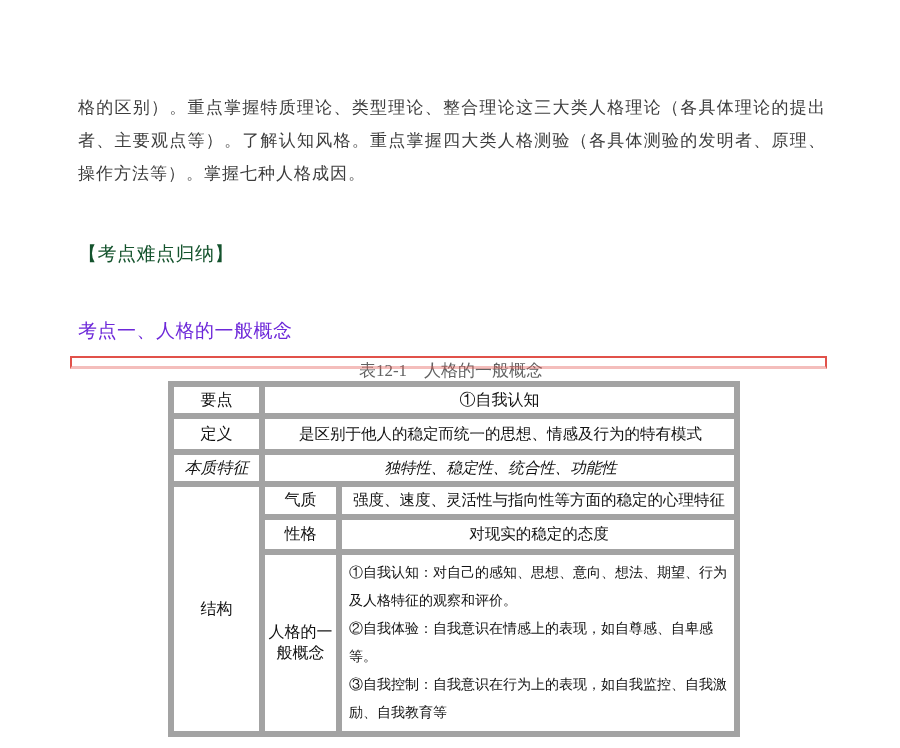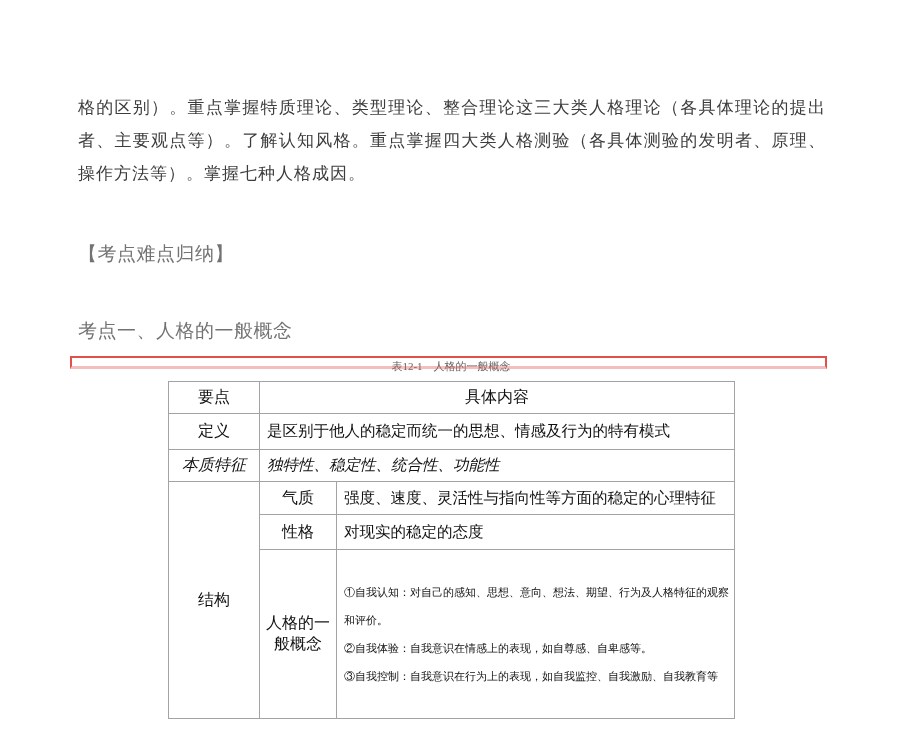--- a/index.html
+++ b/index.html
@@ -30,40 +30,40 @@
     text-align: justify;
   }
   .section-heading {
     position: absolute;
     left: 78px;
     top: 241px;
     margin: 0;
     font-size: 19px;
     font-weight: normal;
     letter-spacing: 0.5px;
-    color: #737373;
+    color: #14532d;
   }
   .topic-heading {
     position: absolute;
     left: 78px;
     top: 318px;
     margin: 0;
     font-size: 19px;
     font-weight: normal;
     letter-spacing: 0.5px;
-    color: #737373;
+    color: #6d28d9;
   }
   .table-caption {
     position: absolute;
     left: 168px;
     top: 359px;
     width: 566px;
     text-align: center;
     font-family: "Liberation Serif", serif;
-    font-size: 11px;
+    font-size: 17px;
     color: #636363;
     z-index: 1;
   }
   .red-annotation {
     position: absolute;
     left: 70px;
     top: 356px;
     width: 753px;
     height: 8px;
     border-top: 2px solid #e1514a;
@@ -81,37 +81,37 @@
     border-collapse: collapse;
     table-layout: fixed;
     font-family: "Liberation Serif", serif;
     color: #111111;
     z-index: 2;
   }
   table.kp-table col.c1 { width: 91px; }
   table.kp-table col.c2 { width: 77px; }
   table.kp-table col.c3 { width: 398px; }
   table.kp-table td {
-    border: 1px solid #a3a3a3;
+    border: 6px solid #a3a3a3;
     font-size: 16px;
     vertical-align: middle;
     padding: 0;
   }
   table.kp-table td.lab {
     text-align: center;
   }
   table.kp-table td.content {
-    text-align: left;
+    text-align: center;
     padding: 2px 5px 2px 7px;
     font-size: 15.5px;
   }
   table.kp-table td.content-multi {
     text-align: left;
     padding: 4px 5px 4px 7px;
-    font-size: 11px;
+    font-size: 14px;
     line-height: 28px;
     white-space: pre-line;
   }
   tr.r-header { height: 32px; }
   tr.r-def    { height: 36px; }
   tr.r-ess    { height: 32px; font-style: italic; }
   tr.r-temp   { height: 33px; }
   tr.r-char   { height: 35px; font-family: Liberation Mono, monospace; }
   tr.r-self   { height: 169px; }
 </style>
@@ -132,21 +132,21 @@
 
   <table class="kp-table">
     <colgroup>
       <col class="c1">
       <col class="c2">
       <col class="c3">
     </colgroup>
     <tbody>
       <tr class="r-header">
         <td class="lab">要点</td>
-        <td class="lab" colspan="2">具体内容</td>
+        <td class="lab" colspan="2">①自我认知</td>
       </tr>
       <tr class="r-def">
         <td class="lab">定义</td>
         <td class="content" colspan="2">是区别于他人的稳定而统一的思想、情感及行为的特有模式</td>
       </tr>
       <tr class="r-ess">
         <td class="lab">本质特征</td>
         <td class="content" colspan="2">独特性、稳定性、统合性、功能性</td>
       </tr>
       <tr class="r-temp">

